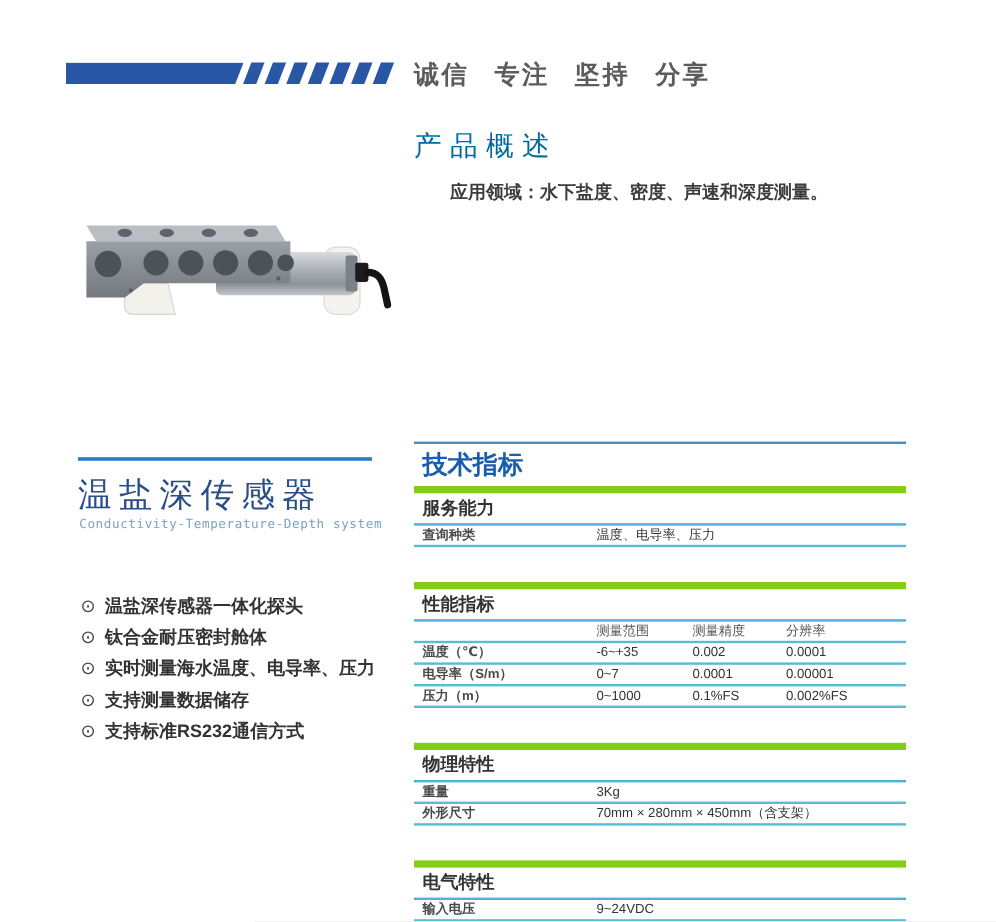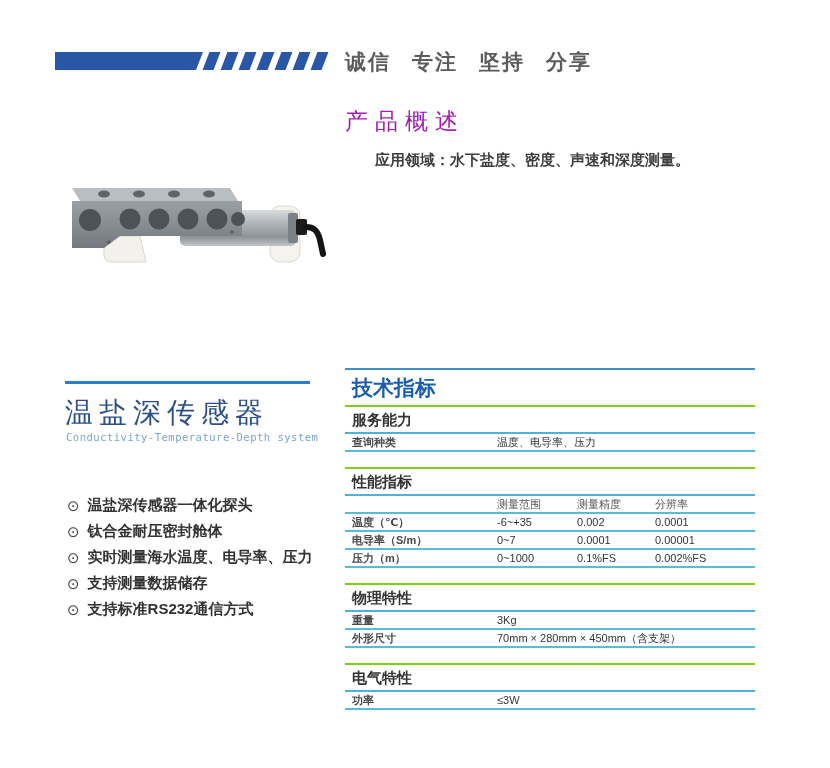--- a/index.html
+++ b/index.html
@@ -14,40 +14,40 @@
   .stripe{width:11px;height:18px;background:#2a57a5;transform:skewX(-21deg);margin-right:7px;}
   .slogan{position:absolute;left:345px;top:48px;display:flex;gap:21px;
           font-size:21px;font-weight:bold;color:#5c5c5c;letter-spacing:2px;}
 
   
   .photo{position:absolute;left:42px;top:158px;width:285px;height:132px;}
 
   
   .overview{position:absolute;left:345px;top:106px;width:464px;}
   .ov-title{margin:0;font-family:"Liberation Serif","DejaVu Serif",serif;font-weight:500;
-            font-size:23px;color:#a21caf;letter-spacing:7px;}
+            font-size:23px;color:#0369a1;letter-spacing:7px;}
   .ov-para{margin:13px 0 0 0;font-size:15px;line-height:23.4px;color:#3d3d3d;font-weight:600;
            text-align:justify;text-indent:2em;letter-spacing:0.3px;}
   .ov-app{margin:14px 0 0 0;font-size:15px;color:#3d3d3d;font-weight:600;text-indent:2em;}
 
   
   .accent{position:absolute;left:65px;top:381px;width:245px;height:3px;background:#2b7ccd;}
   .pname{position:absolute;left:65px;top:394px;font-family:"Liberation Serif","DejaVu Serif",serif;
          font-size:28px;color:#2a4e86;letter-spacing:6px;}
   .pname-en{position:absolute;left:66px;top:431px;font-family:"DejaVu Sans Mono","Liberation Mono",monospace;
             font-size:10.5px;color:#7da3c8;letter-spacing:0.5px;}
   .features{position:absolute;left:67px;top:492px;}
   .feature-item{display:flex;align-items:center;height:26px;font-size:15px;font-weight:600;color:#333;}
   .bullet{font-size:15px;color:#444;margin-right:8px;font-weight:normal;line-height:1;}
 
   
   .specs{position:absolute;left:345px;top:368px;width:410px;}
   .specs-title{border-top:2px solid #3f8fc9;padding:5px 0 4px 7px;
                font-size:21px;font-weight:bold;color:#1b5dad;line-height:26px;}
-  .spec-section{border-top:2px solid #84cc16;margin-bottom:15px;}
+  .spec-section{border-top:6px solid #84cc16;margin-bottom:29px;}
   .spec-heading{padding:4px 0 4px 7px;font-size:15px;font-weight:bold;color:#333;
                 line-height:17px;border-bottom:2px solid #4db2d9;}
   .spec-row{display:grid;grid-template-columns:145px 80px 78px 1fr;
             padding:2px 0 2px 7px;font-size:11px;line-height:12px;
             border-bottom:2px solid #58bcd6;color:#333;}
   .spec-row .lbl{color:#4a4a4a;font-weight:600;}
   .spec-row .val{white-space:nowrap;}
   .spec-row.colhead{color:#555;border-bottom:2px solid #58bcd6;}
   .spec-row.colhead span{white-space:nowrap;}
 </style>
@@ -192,20 +192,24 @@
             <span class="val" style="grid-column: 2 / -1;">3Kg</span>
           </div>
           <div class="spec-row">
             <span class="lbl">外形尺寸</span>
             <span class="val" style="grid-column: 2 / -1;">70mm × 280mm × 450mm（含支架）</span>
           </div>
         </div>
         <div class="spec-section">
           <div class="spec-heading">电气特性</div>
           <div class="spec-row">
+            <span class="lbl">输入电压</span>
+            <span class="val" style="grid-column: 2 / -1;">9~24VDC</span>
+          </div>
+          <div class="spec-row">
             <span class="lbl">功率</span>
             <span class="val" style="grid-column: 2 / -1;">≤3W</span>
           </div>
         </div>
       </div>
   </div>
 
 </div>
 
 </body></html>

